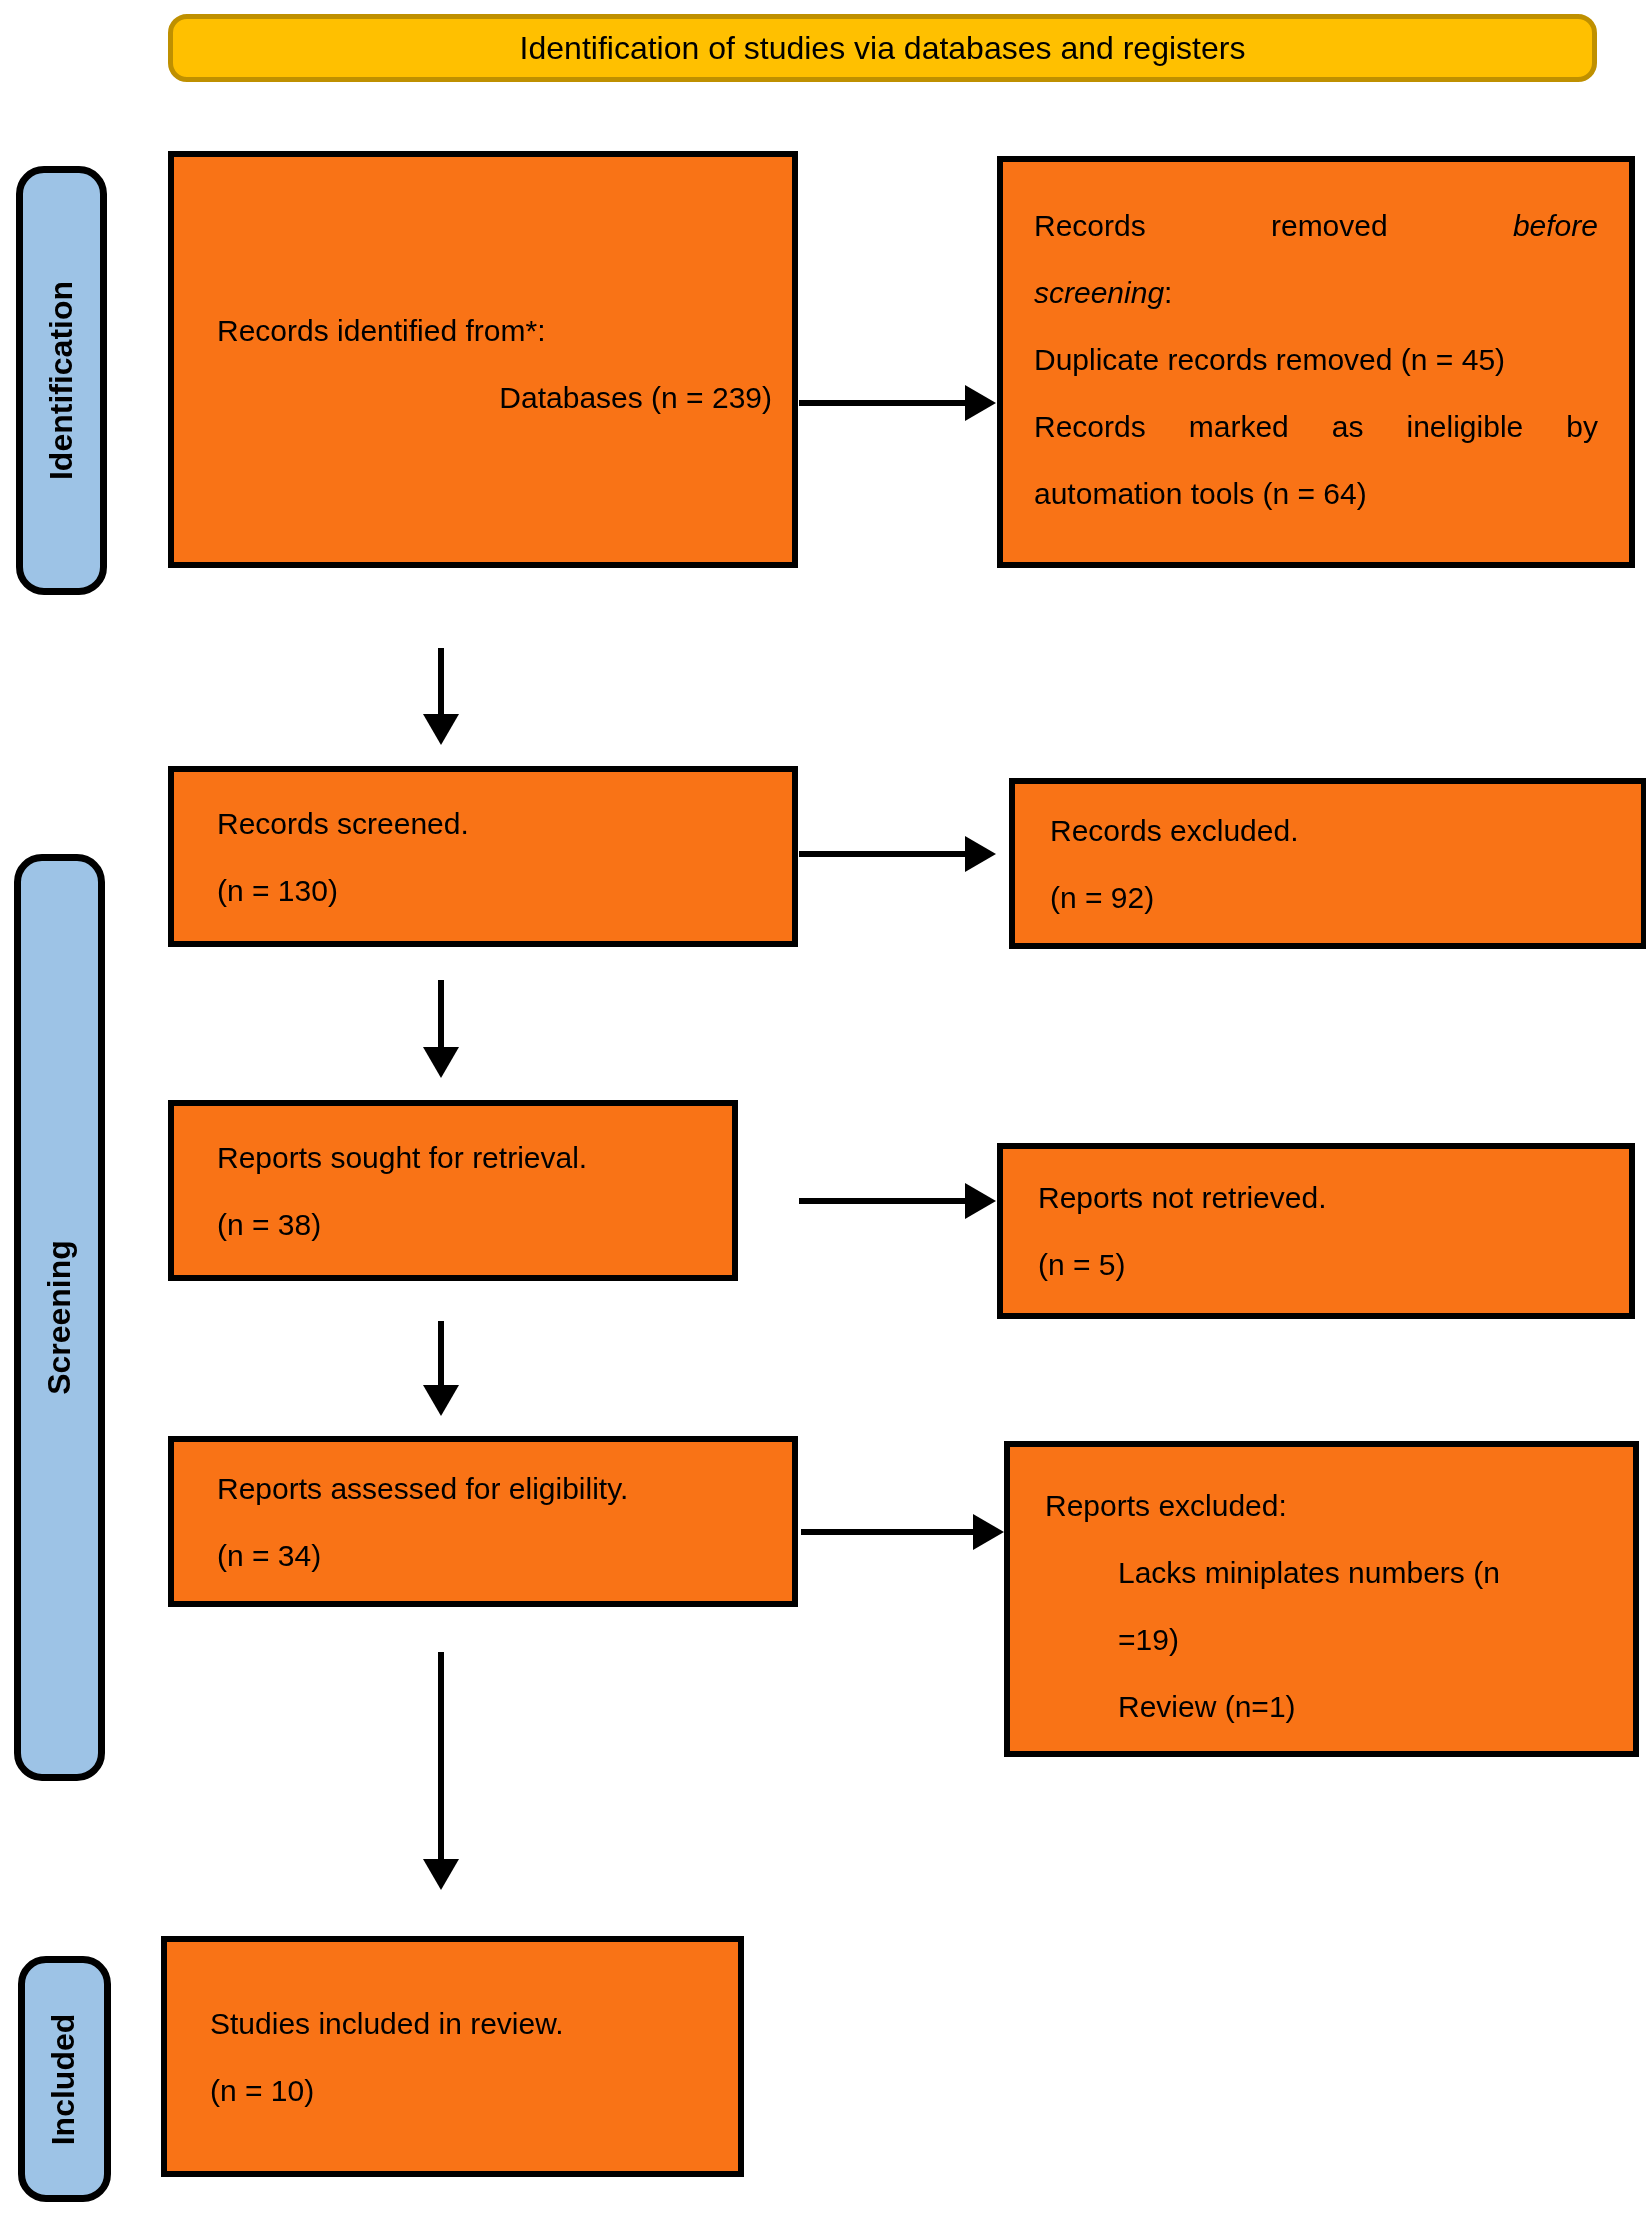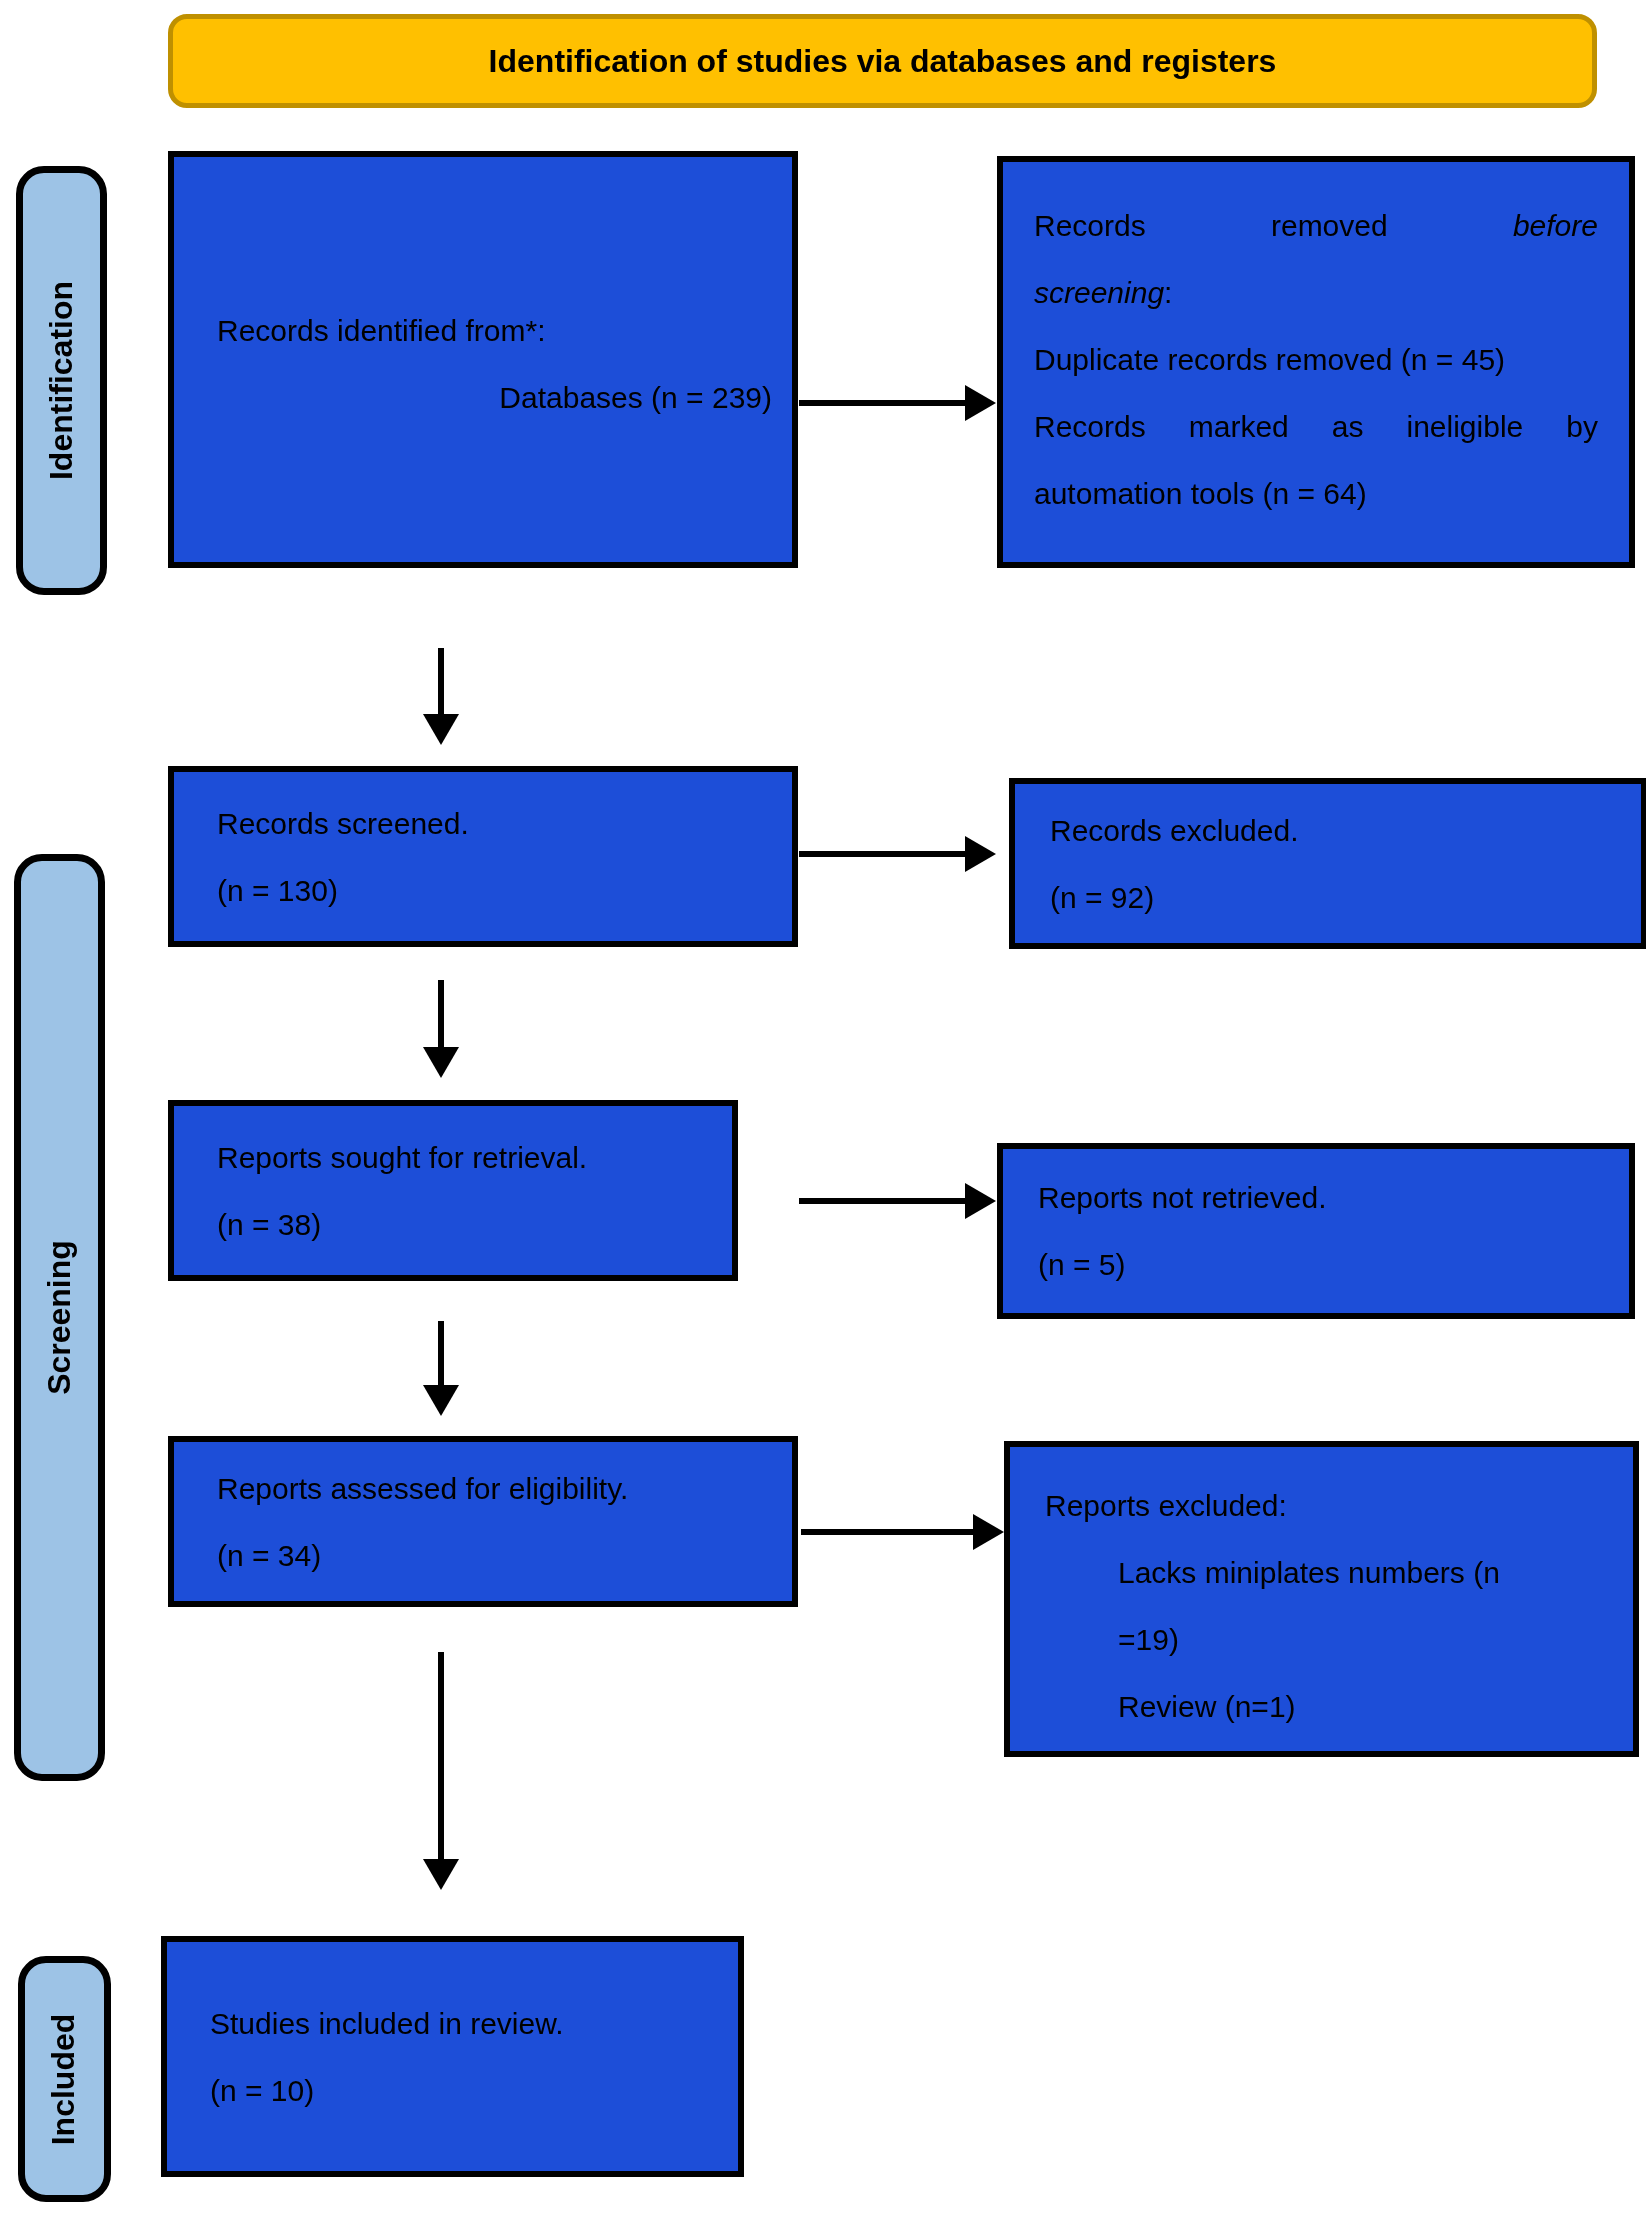--- a/index.html
+++ b/index.html
@@ -10,27 +10,27 @@
     background: #ffffff;
     font-family: "Liberation Sans", sans-serif;
     color: #000000;
     overflow: hidden;
   }
 
   
   .banner {
     position: absolute;
     left: 168px; top: 14px;
-    width: 1429px; height: 94px;
+    width: 1429px; height: 68px;
     background: #FFC000;
     border: 5px solid #BF9000;
     border-radius: 19px;
     box-sizing: border-box;
     display: flex; align-items: center; justify-content: center;
-    font-size: 32px; font-weight: bold;
+    font-size: 32px; font-weight: normal;
   }
 
   
   .side {
     position: absolute;
     background: #9DC3E6;
     border: 7.5px solid #000000;
     border-radius: 28px;
     box-sizing: border-box;
     display: flex; align-items: center; justify-content: center;
@@ -41,21 +41,21 @@
     font-weight: bold;
     font-size: 32px;
   }
   .side-identification { left: 16px;  top: 166px;  width: 91px; height: 429px; }
   .side-screening      { left: 14px;  top: 854px; width: 91px; height: 927px; }
   .side-included       { left: 17.6px;  top: 1956px; width: 93px; height: 246px; }
 
   
   .box {
     position: absolute;
-    background: #1d4ed8;
+    background: #f97316;
     border: 6px solid #000000;
     box-sizing: border-box;
     font-size: 30px;
     line-height: 67px;
     display: flex; flex-direction: column; justify-content: center;
   }
   .box .ln { white-space: nowrap; }
   .box .indent  { padding-left: 58px; text-align: right; }
   .box .indent2 { padding-left: 73px; }
   .top-align { justify-content: flex-start; }

